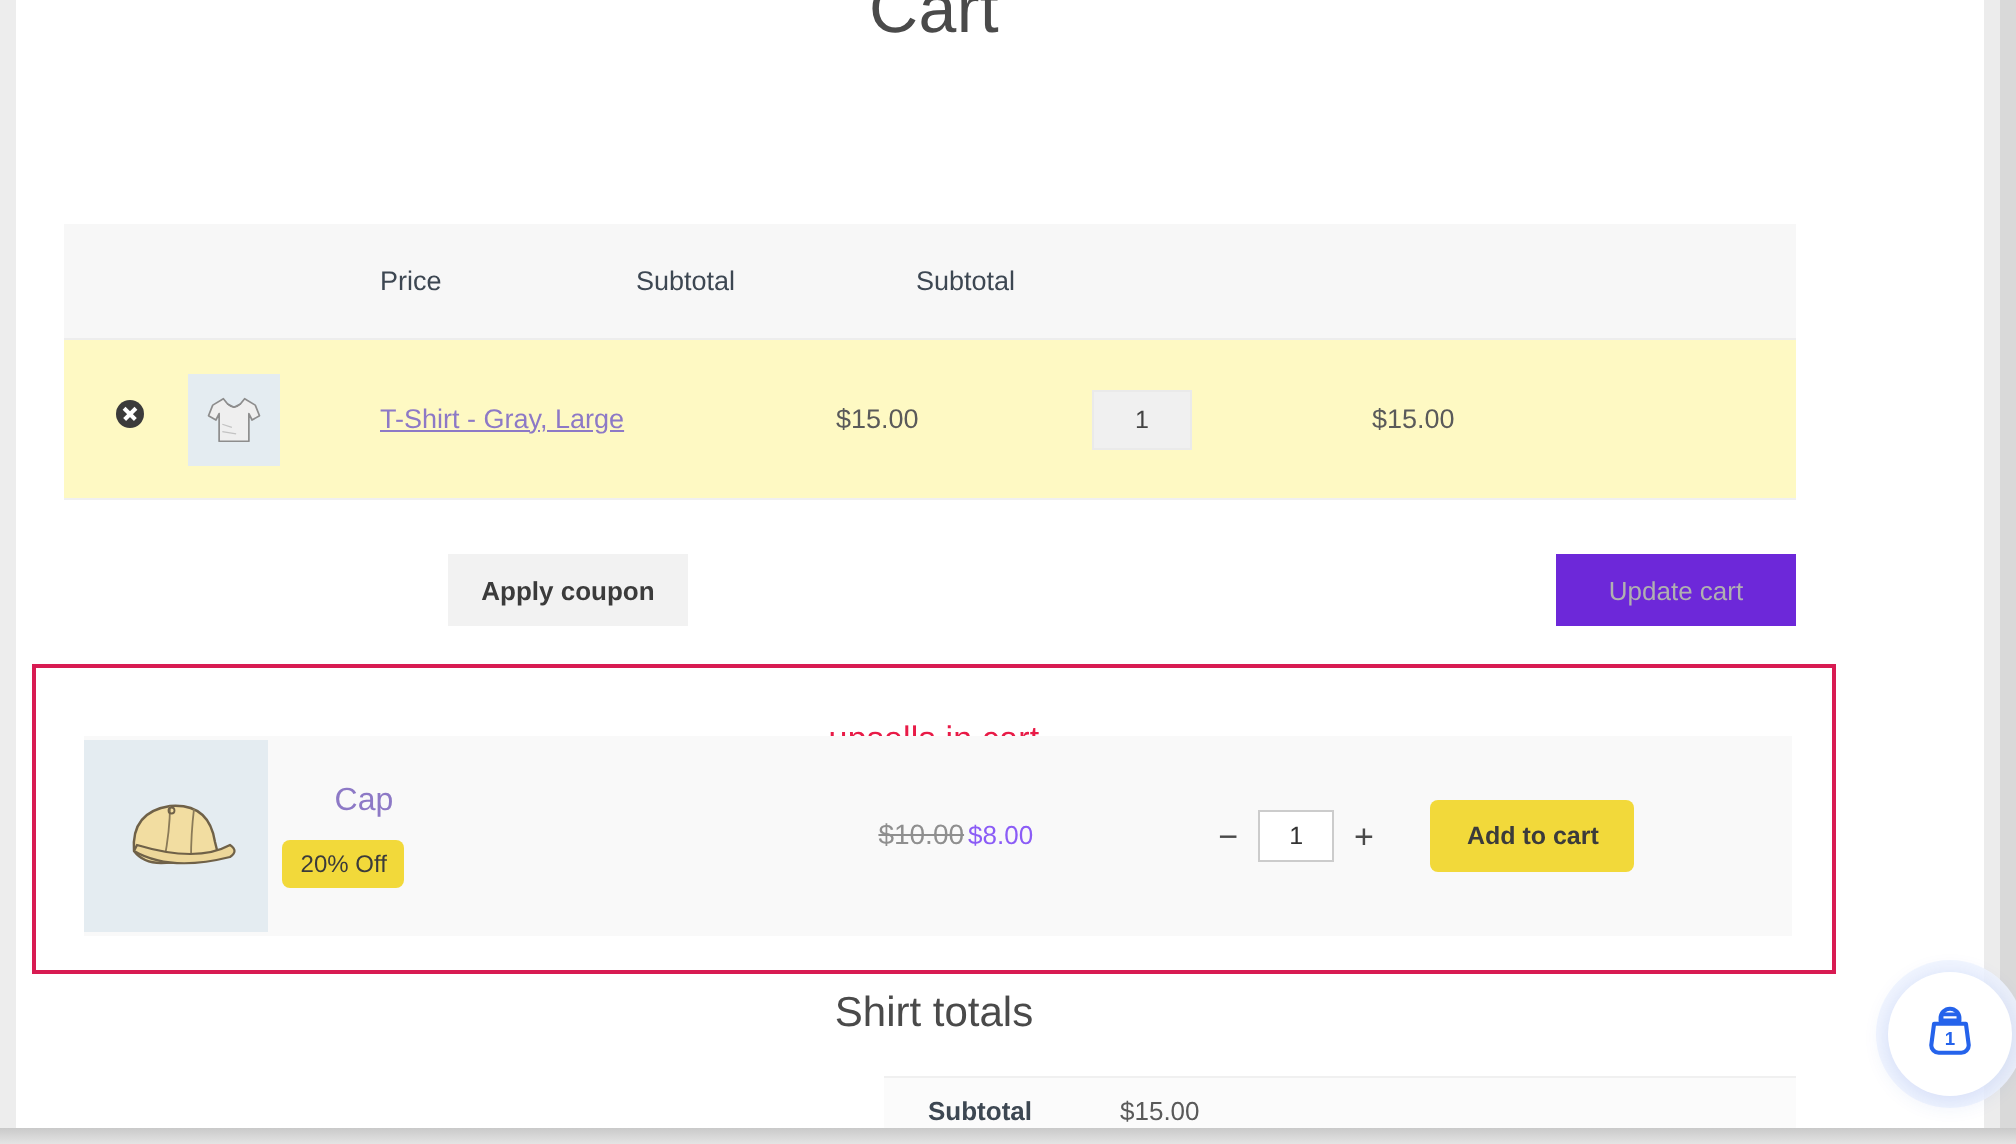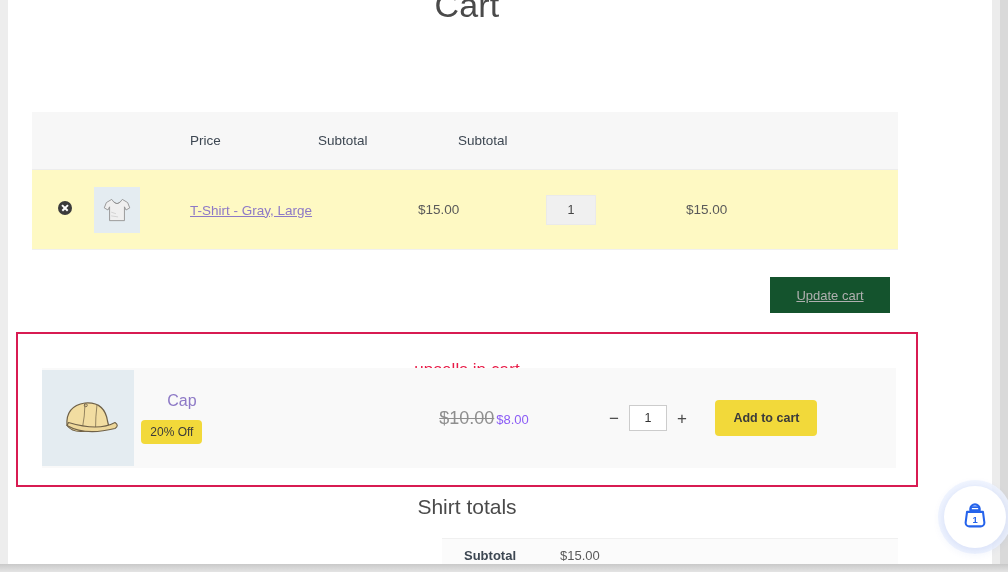--- a/index.html
+++ b/index.html
@@ -170,29 +170,28 @@
     background: #f2f2f2;
     border: none;
     font-size: 13px;
     font-weight: 700;
     color: #3b3b3b;
     cursor: pointer;
     font-family: "Liberation Sans", sans-serif;
   }
   .update-cart-btn {
     position: absolute;
-    right: 8px; top: 0;
+    right: 0; top: 0;
     width: 120px; height: 36px;
-    background: #14532d;
+    background: #6d28d9;
     border: none;
     font-size: 13px;
     color: #b0b0b0;
     cursor: default;
     font-family: "Liberation Sans", sans-serif;
-    text-decoration: underline;
   }
 
   
   .upsell-wrap {
     position: absolute;
     left: 8px; top: 332px;
     width: 902px;
     height: 155px;
     border: 2px solid #d81b52;
   }
@@ -229,21 +228,21 @@
   }
   .badge-off {
     display: inline-block;
     background: #f2d93a;
     color: #3b3b3b;
     font-size: 12px;
     padding: 5px 9px;
     border-radius: 4px;
   }
   .price-old {
-    font-size: 18px;
+    font-size: 14px;
     color: #8f8f8f;
     text-decoration: line-through;
     margin-right: 2px;
   }
   .price-new {
     font-size: 13px;
     color: #8b5cf6;
   }
 
   .stepper {
@@ -376,20 +375,21 @@
 
         <div class="col-qty">
           <div class="qty-box">1</div>
         </div>
 
         <div class="col-subtotal cell-text">$15.00</div>
       </div>
     </div>
 
     <div class="coupon-row">
+      <button class="apply-coupon-btn">Apply coupon</button>
       <button class="update-cart-btn">Update cart</button>
     </div>
 
     <div class="upsell-wrap">
       <div class="upsell-label">upsells in cart</div>
 
       <div class="upsell-row">
 
         <div class="up-col-thumb">
           <div class="thumb large">

